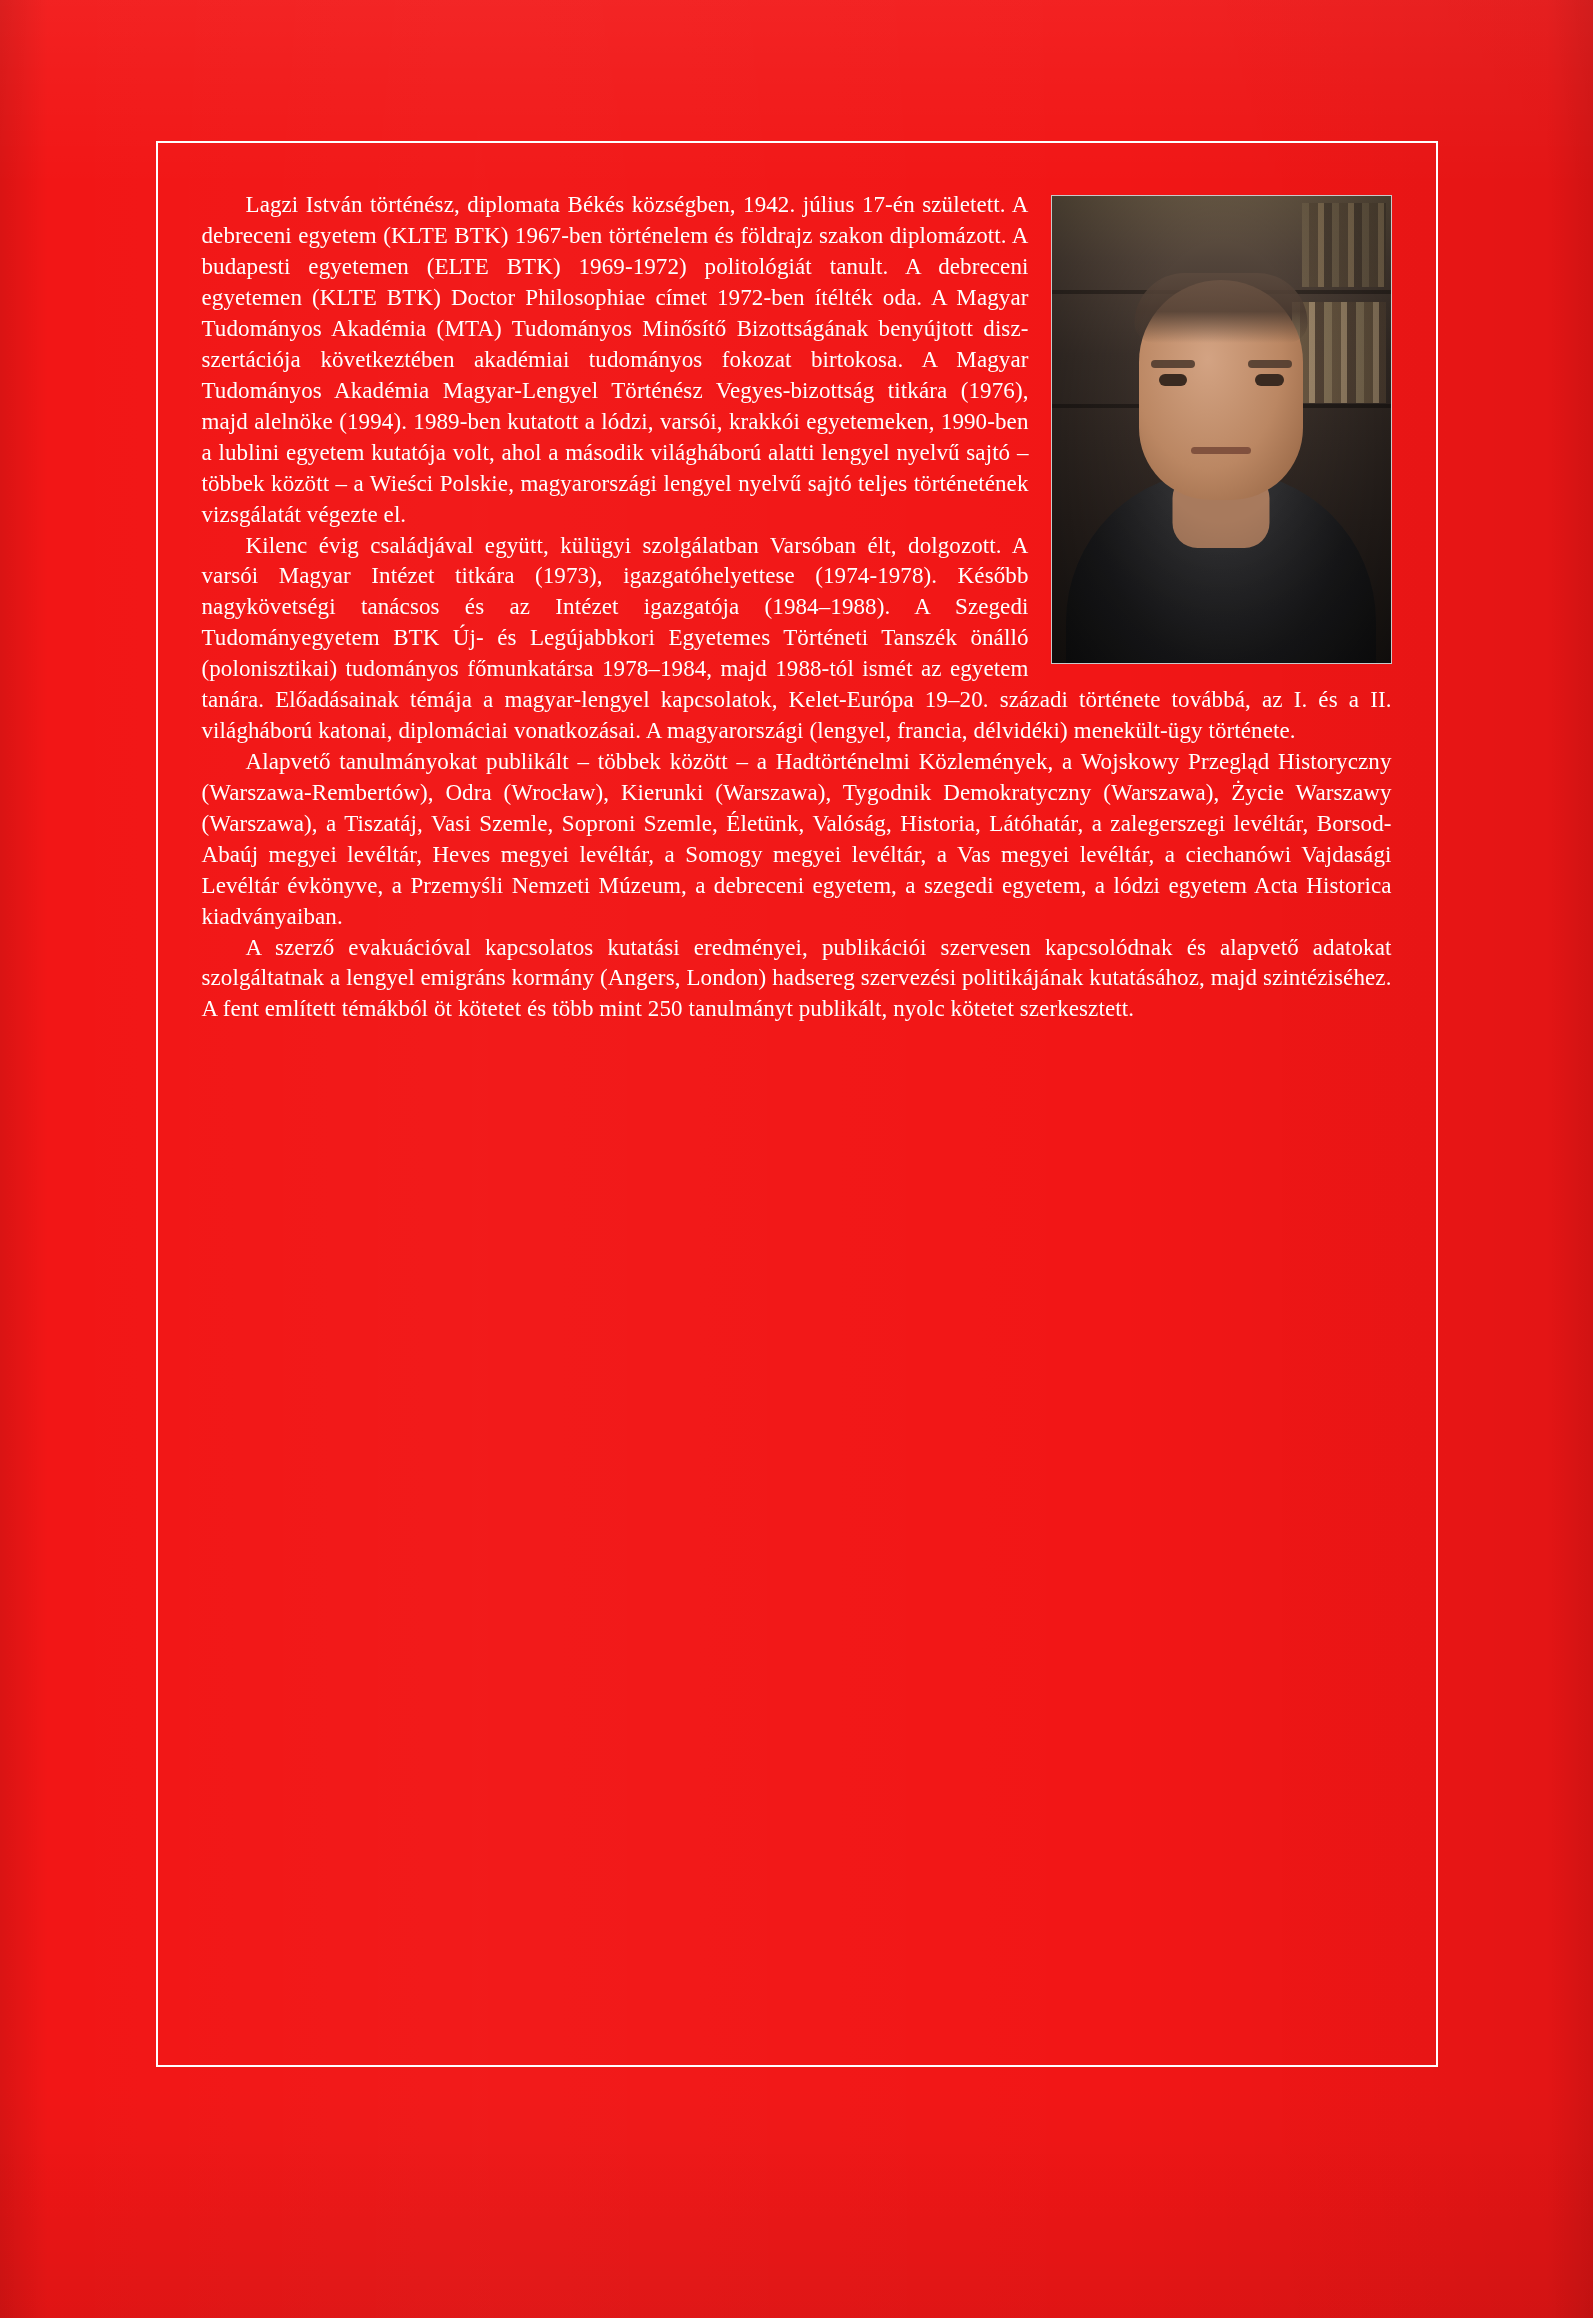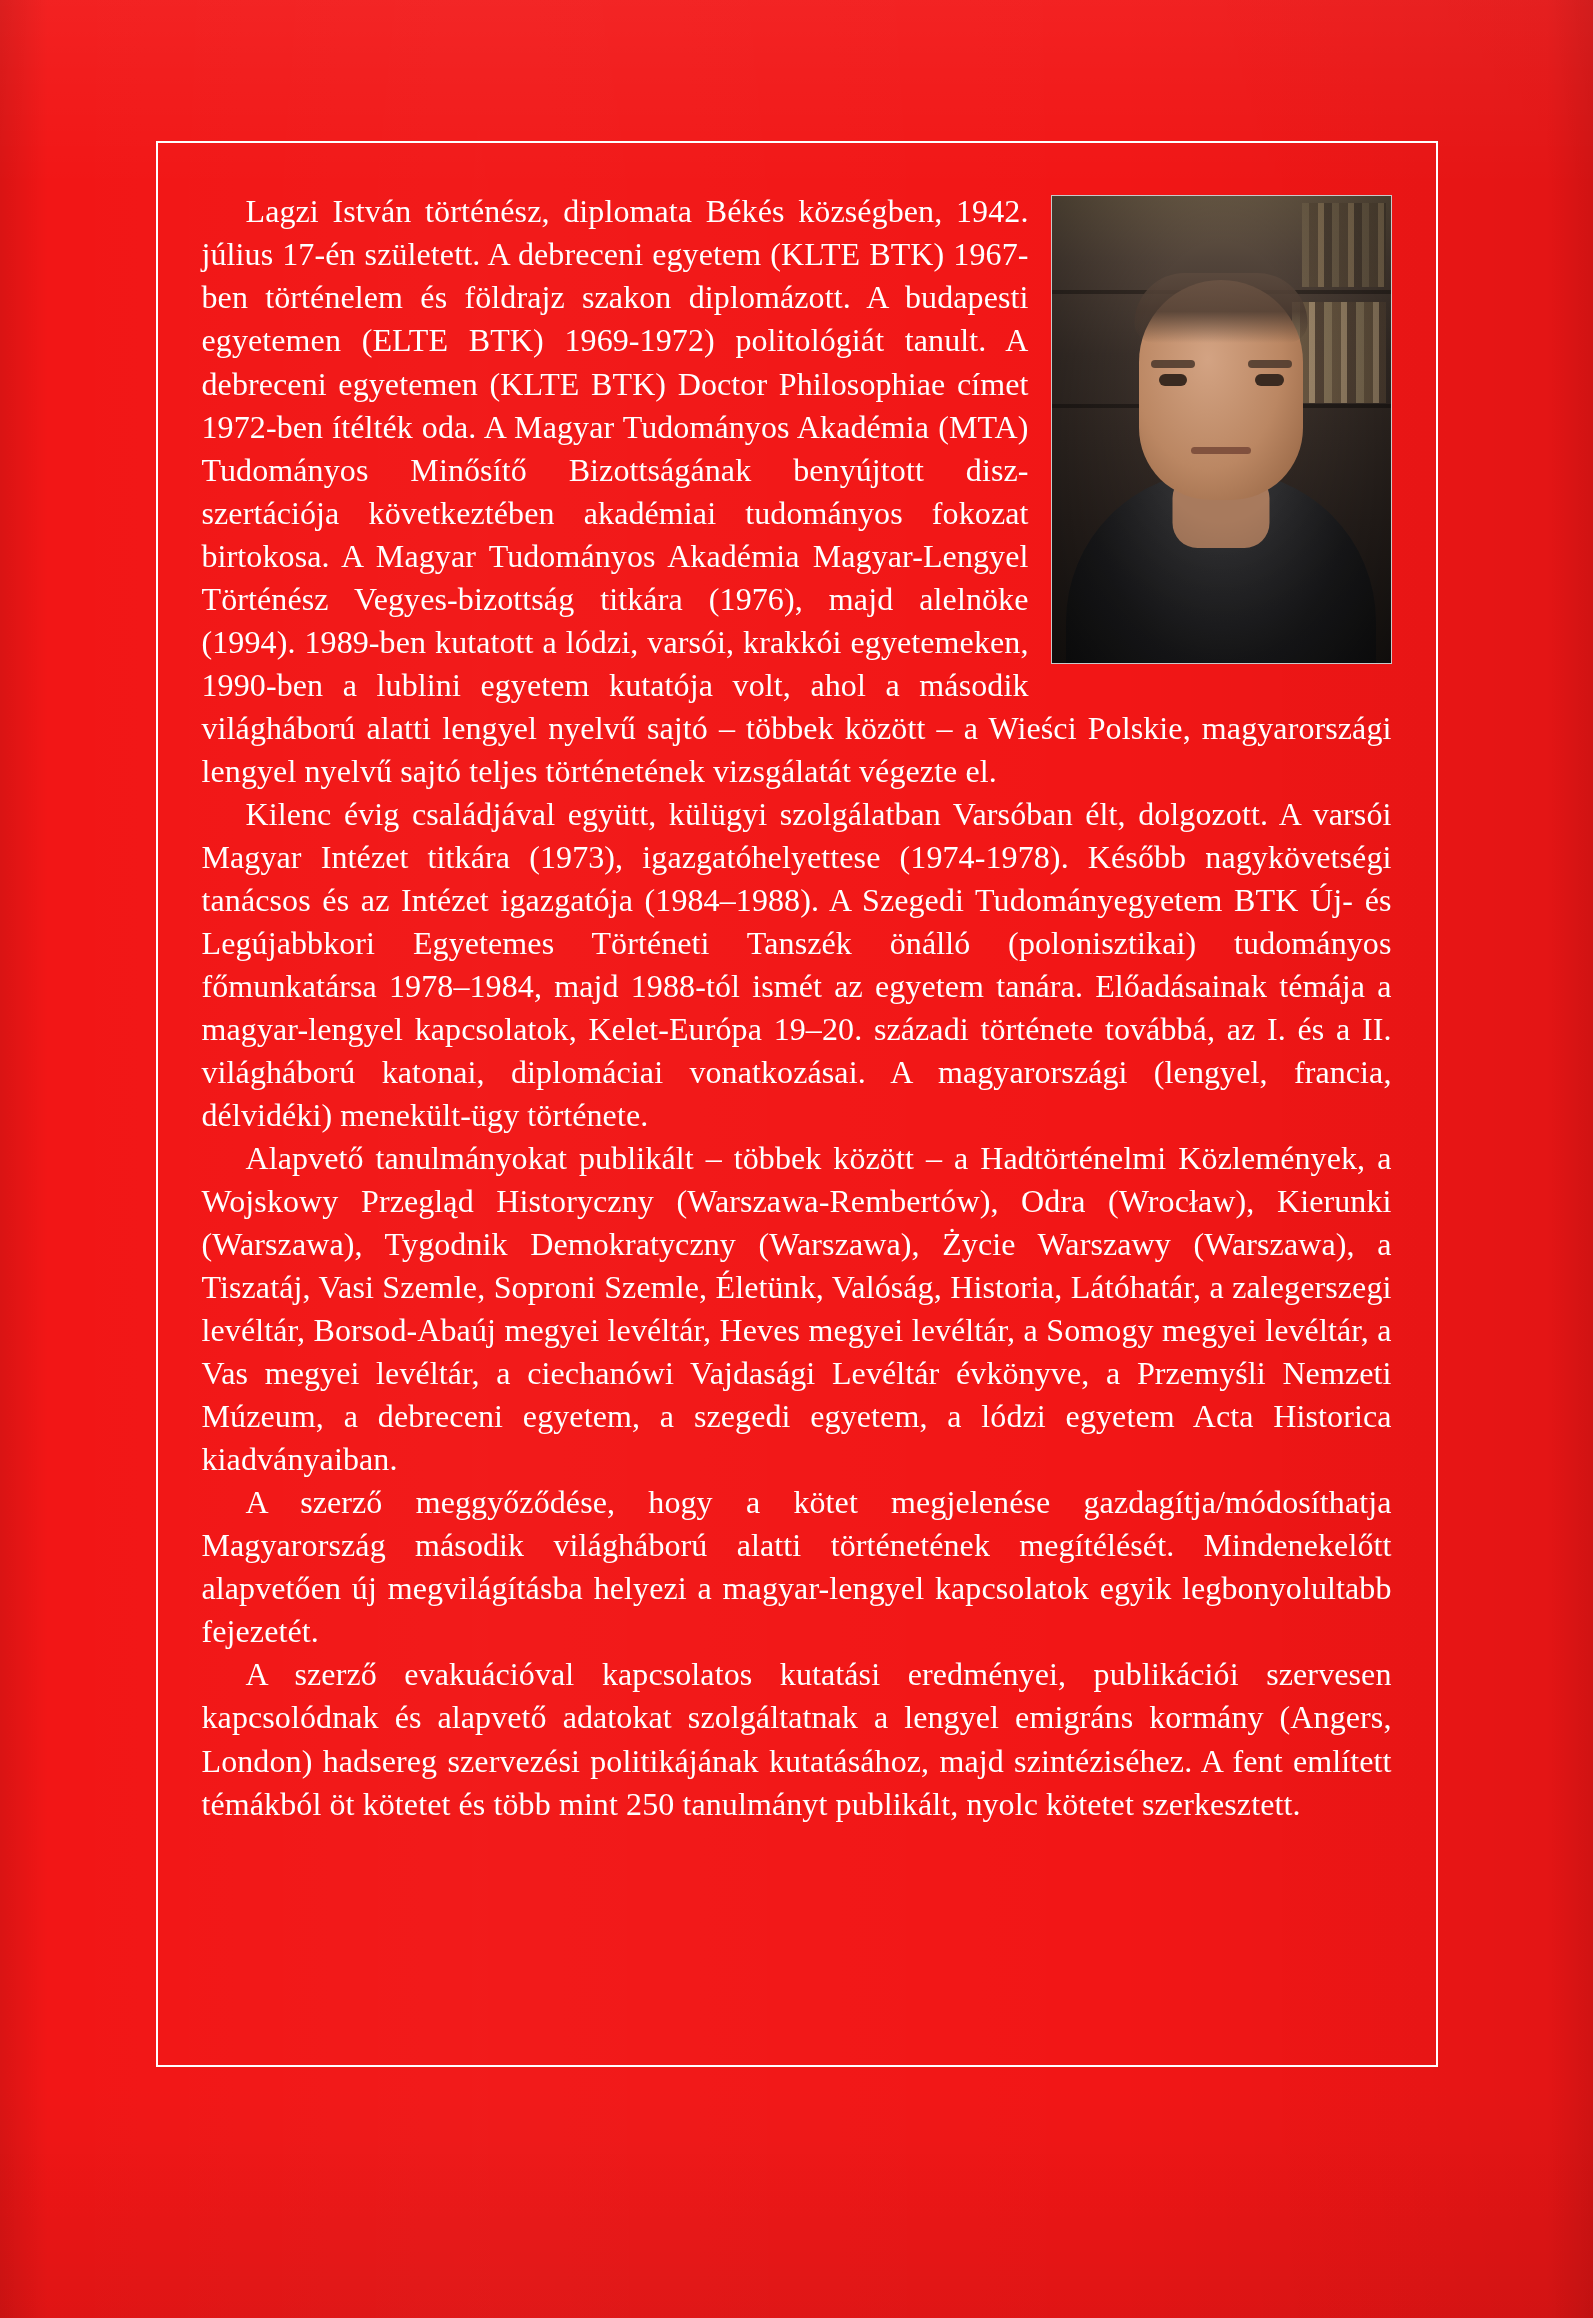--- a/index.html
+++ b/index.html
@@ -175,21 +175,21 @@
     opacity: 0.9;
   }
   .photo .vignette {
     position: absolute;
     inset: 0;
     background: radial-gradient(ellipse at 50% 40%, rgba(0,0,0,0) 35%, rgba(0,0,0,0.45) 100%);
   }
 
   .blurb {
     color: #ffffff;
-    font-size: 32px;
+    font-size: 23px;
     line-height: 1.345;
     text-align: justify;
     text-justify: inter-word;
     hyphens: manual;
     letter-spacing: 0.1px;
   }
   .blurb p {
     margin: 0;
     text-indent: 44px;
   }
@@ -220,19 +220,18 @@
       <div class="eye l"></div>
       <div class="eye r"></div>
       <div class="mouth"></div>
       <div class="vignette"></div>
     </div>
 
     <div class="blurb">
       <p class="first">Lagzi István történész, diplomata Békés községben, 1942. július 17-én született. A debreceni egyetem (KLTE BTK) 1967-ben történelem és földrajz szakon diplomázott. A budapesti egyetemen (ELTE BTK) 1969-1972) politológiát tanult. A debreceni egyetemen (KLTE BTK) Doctor Philosophiae címet 1972-ben ítélték oda. A Magyar Tudományos Akadémia (MTA) Tudományos Minősítő Bizottságának benyújtott disz-szertációja következtében akadémiai tudományos fokozat birtokosa. A Magyar Tudományos Akadémia Magyar-Lengyel Történész Vegyes-bizottság titkára (1976), majd alelnöke (1994). 1989-ben kutatott a lódzi, varsói, krakkói egyetemeken, 1990-ben a lublini egyetem kutatója volt, ahol a második világháború alatti lengyel nyelvű sajtó – többek között – a Wieści Polskie, magyarországi lengyel nyelvű sajtó teljes történetének vizsgálatát végezte el.</p>
       <p>Kilenc évig családjával együtt, külügyi szolgálatban Varsóban élt, dolgozott. A varsói Magyar Intézet titkára (1973), igazgatóhelyettese (1974-1978). Később nagykövetségi tanácsos és az Intézet igazgatója (1984–1988). A Szegedi Tudományegyetem BTK Új- és Legújabbkori Egyetemes Történeti Tanszék önálló (polonisztikai) tudományos főmunkatársa 1978–1984, majd 1988-tól ismét az egyetem tanára. Előadásainak témája a magyar-lengyel kapcsolatok, Kelet-Európa 19–20. századi története továbbá, az I. és a II. világháború katonai, diplomáciai vonatkozásai. A magyarországi (lengyel, francia, délvidéki) menekült-ügy története.</p>
       <p>Alapvető tanulmányokat publikált – többek között – a Hadtörténelmi Közlemények, a Wojskowy Przegląd Historyczny (Warszawa-Rembertów), Odra (Wrocław), Kierunki (Warszawa), Tygodnik Demokratyczny (Warszawa), Życie Warszawy (Warszawa), a Tiszatáj, Vasi Szemle, Soproni Szemle, Életünk, Valóság, Historia, Látóhatár, a zalegerszegi levéltár, Borsod-Abaúj megyei levéltár, Heves megyei levéltár, a Somogy megyei levéltár, a Vas megyei levéltár, a ciechanówi Vajdasági Levéltár évkönyve, a Przemyśli Nemzeti Múzeum, a debreceni egyetem, a szegedi egyetem, a lódzi egyetem Acta Historica kiadványaiban.</p>
-      <p>A szerző meggyőződése, hogy a kötet megjelenése gazdagítja/módosíthatja Magyarország második világháború alatti történetének megítélését. Mindenekelőtt alapvetően új megvilágításba helyezi a magyar-lengyel kapcsolatok egyik legbonyolultabb fejezetét.</p>
       <p>A szerző evakuációval kapcsolatos kutatási eredményei, publikációi szervesen kapcsolódnak és alapvető adatokat szolgáltatnak a lengyel emigráns kormány (Angers, London) hadsereg szervezési politikájának kutatásához, majd szintéziséhez. A fent említett témákból öt kötetet és több mint 250 tanulmányt publikált, nyolc kötetet szerkesztett.</p>
     </div>
 
   </div>
 </div>
 
 
 </body></html>

